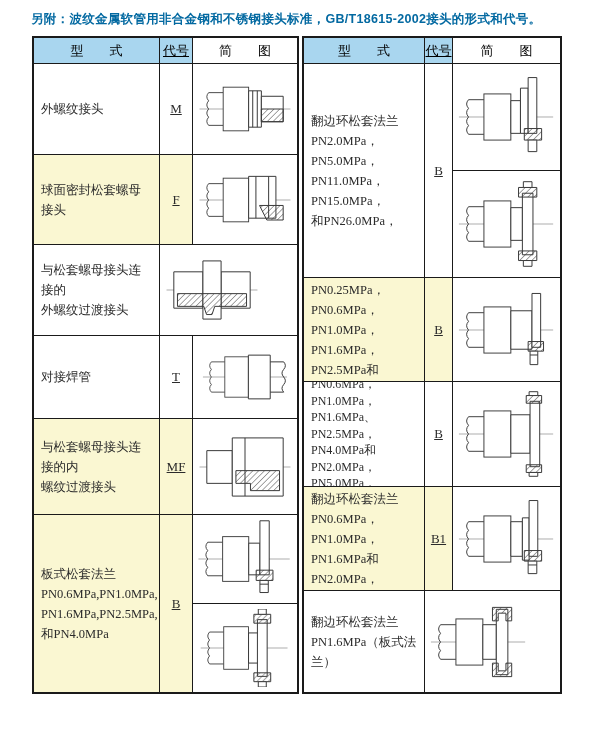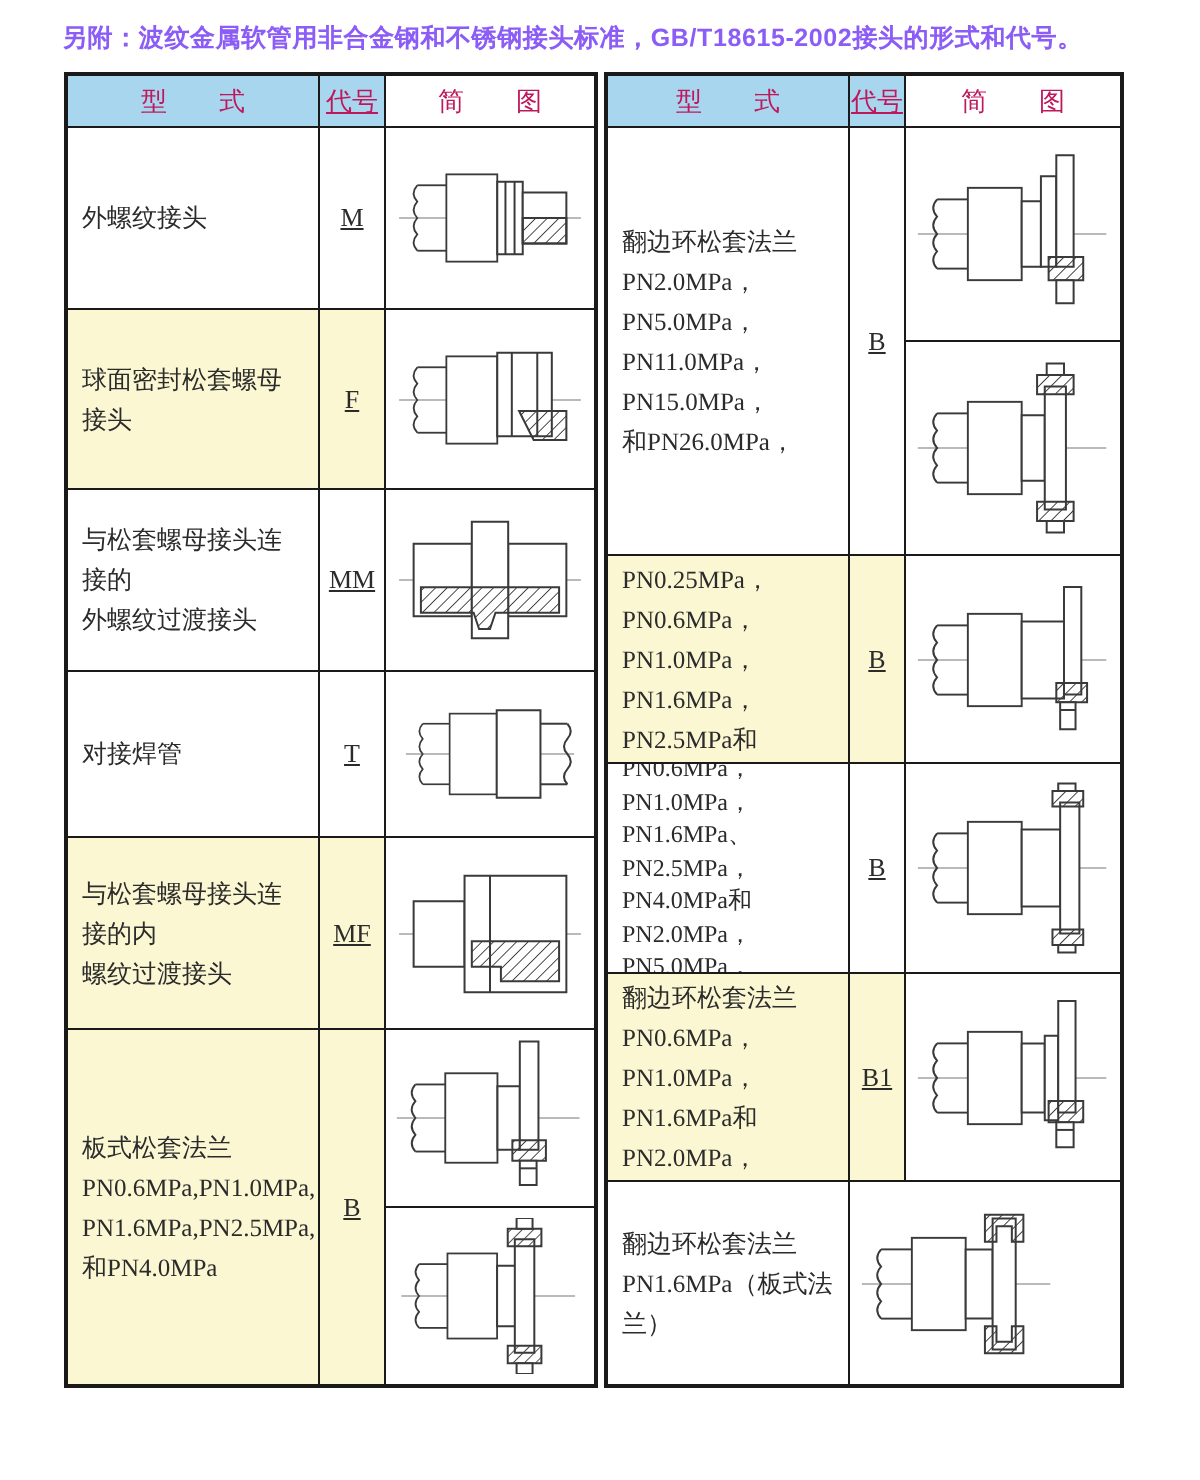--- a/index.html
+++ b/index.html
@@ -10,21 +10,21 @@
   }
   html,body{margin:0;padding:0;}
   body{
     width:600px;height:740px;position:relative;background:#ffffff;
     font-family:"Liberation Serif","DejaVu Serif",serif;color:var(--text);
     overflow:hidden;
   }
   .title{
     position:absolute;left:31px;top:11px;width:550px;
     font-family:"Liberation Sans","DejaVu Sans",sans-serif;
-    font-weight:bold;font-size:12.5px;color:#8b5cf6;letter-spacing:0.3px;
+    font-weight:bold;font-size:12.5px;color:#0369a1;letter-spacing:0.3px;
   }
   .tbl{
     position:absolute;top:36px;height:658px;box-sizing:border-box;
     border:2px solid var(--border);background:#fff;
   }
   #tbl-left{left:32px;width:267px;}
   #tbl-right{left:302px;width:260px;}
   .row{display:flex;box-sizing:border-box;border-bottom:1px solid var(--border);}
   .row:last-child{border-bottom:none;}
   .cell{
@@ -32,21 +32,21 @@
     display:flex;align-items:center;overflow:hidden;
   }
   .cell:last-child{border-right:none;}
   #tbl-left .type{width:126px;}
   #tbl-left .code{width:33px;}
   #tbl-left .diag{width:104px;}
   #tbl-right .type{width:121px;}
   #tbl-right .code{width:28px;}
   #tbl-right .diag{width:107px;}
   .hdr{background:var(--header-bg);}
-  .hdr .cell{justify-content:center;font-size:13px;color:#be185d;}
+  .hdr .cell{justify-content:center;font-size:13px;color:#000000;}
   .type{padding:0 7px;font-size:12.5px;line-height:20px;}
   .type span{white-space:pre-line;display:block;}
   .tight span{line-height:16.5px;font-size:12px;}
   .code{justify-content:center;font-size:13px;text-decoration:underline;}
   .diag{justify-content:center;background:#fff;font-family:Liberation Mono, monospace;}
   .diag.split{flex-direction:column;padding:0;}
   .diag .sub{
     width:100%;height:50%;box-sizing:border-box;
     display:flex;align-items:center;justify-content:center;
   }
@@ -114,21 +114,20 @@
         <path d="M68,50 h26 v16 h-18 z" fill="url(#ht)"></path>
       </svg>
     </div>
   </div>
 
   <div class="row" style="height:91px">
     <div class="cell type">
         <span>与松套螺母接头连接的
 外螺纹过渡接头</span>
       </div>
-    <div class="cell code">MM</div>
     <div class="cell diag">
       <svg class="dg" width="98" height="80" viewBox="0 0 104 88" stroke="#3a3a3a" stroke-width="1" fill="#fff">
         <line x1="2" y1="44" x2="102" y2="44" stroke="#777" stroke-width="0.6"></line>
         <rect x="10" y="24" width="32" height="40"></rect>
         <rect x="62" y="24" width="32" height="40"></rect>
         <rect x="42" y="12" width="20" height="64"></rect>
         <path d="M14,48 H90 V62 H55 l-3,9 h-6 l-3,-9 H14 z" fill="url(#ht)"></path>
       </svg>
     </div>
   </div>

